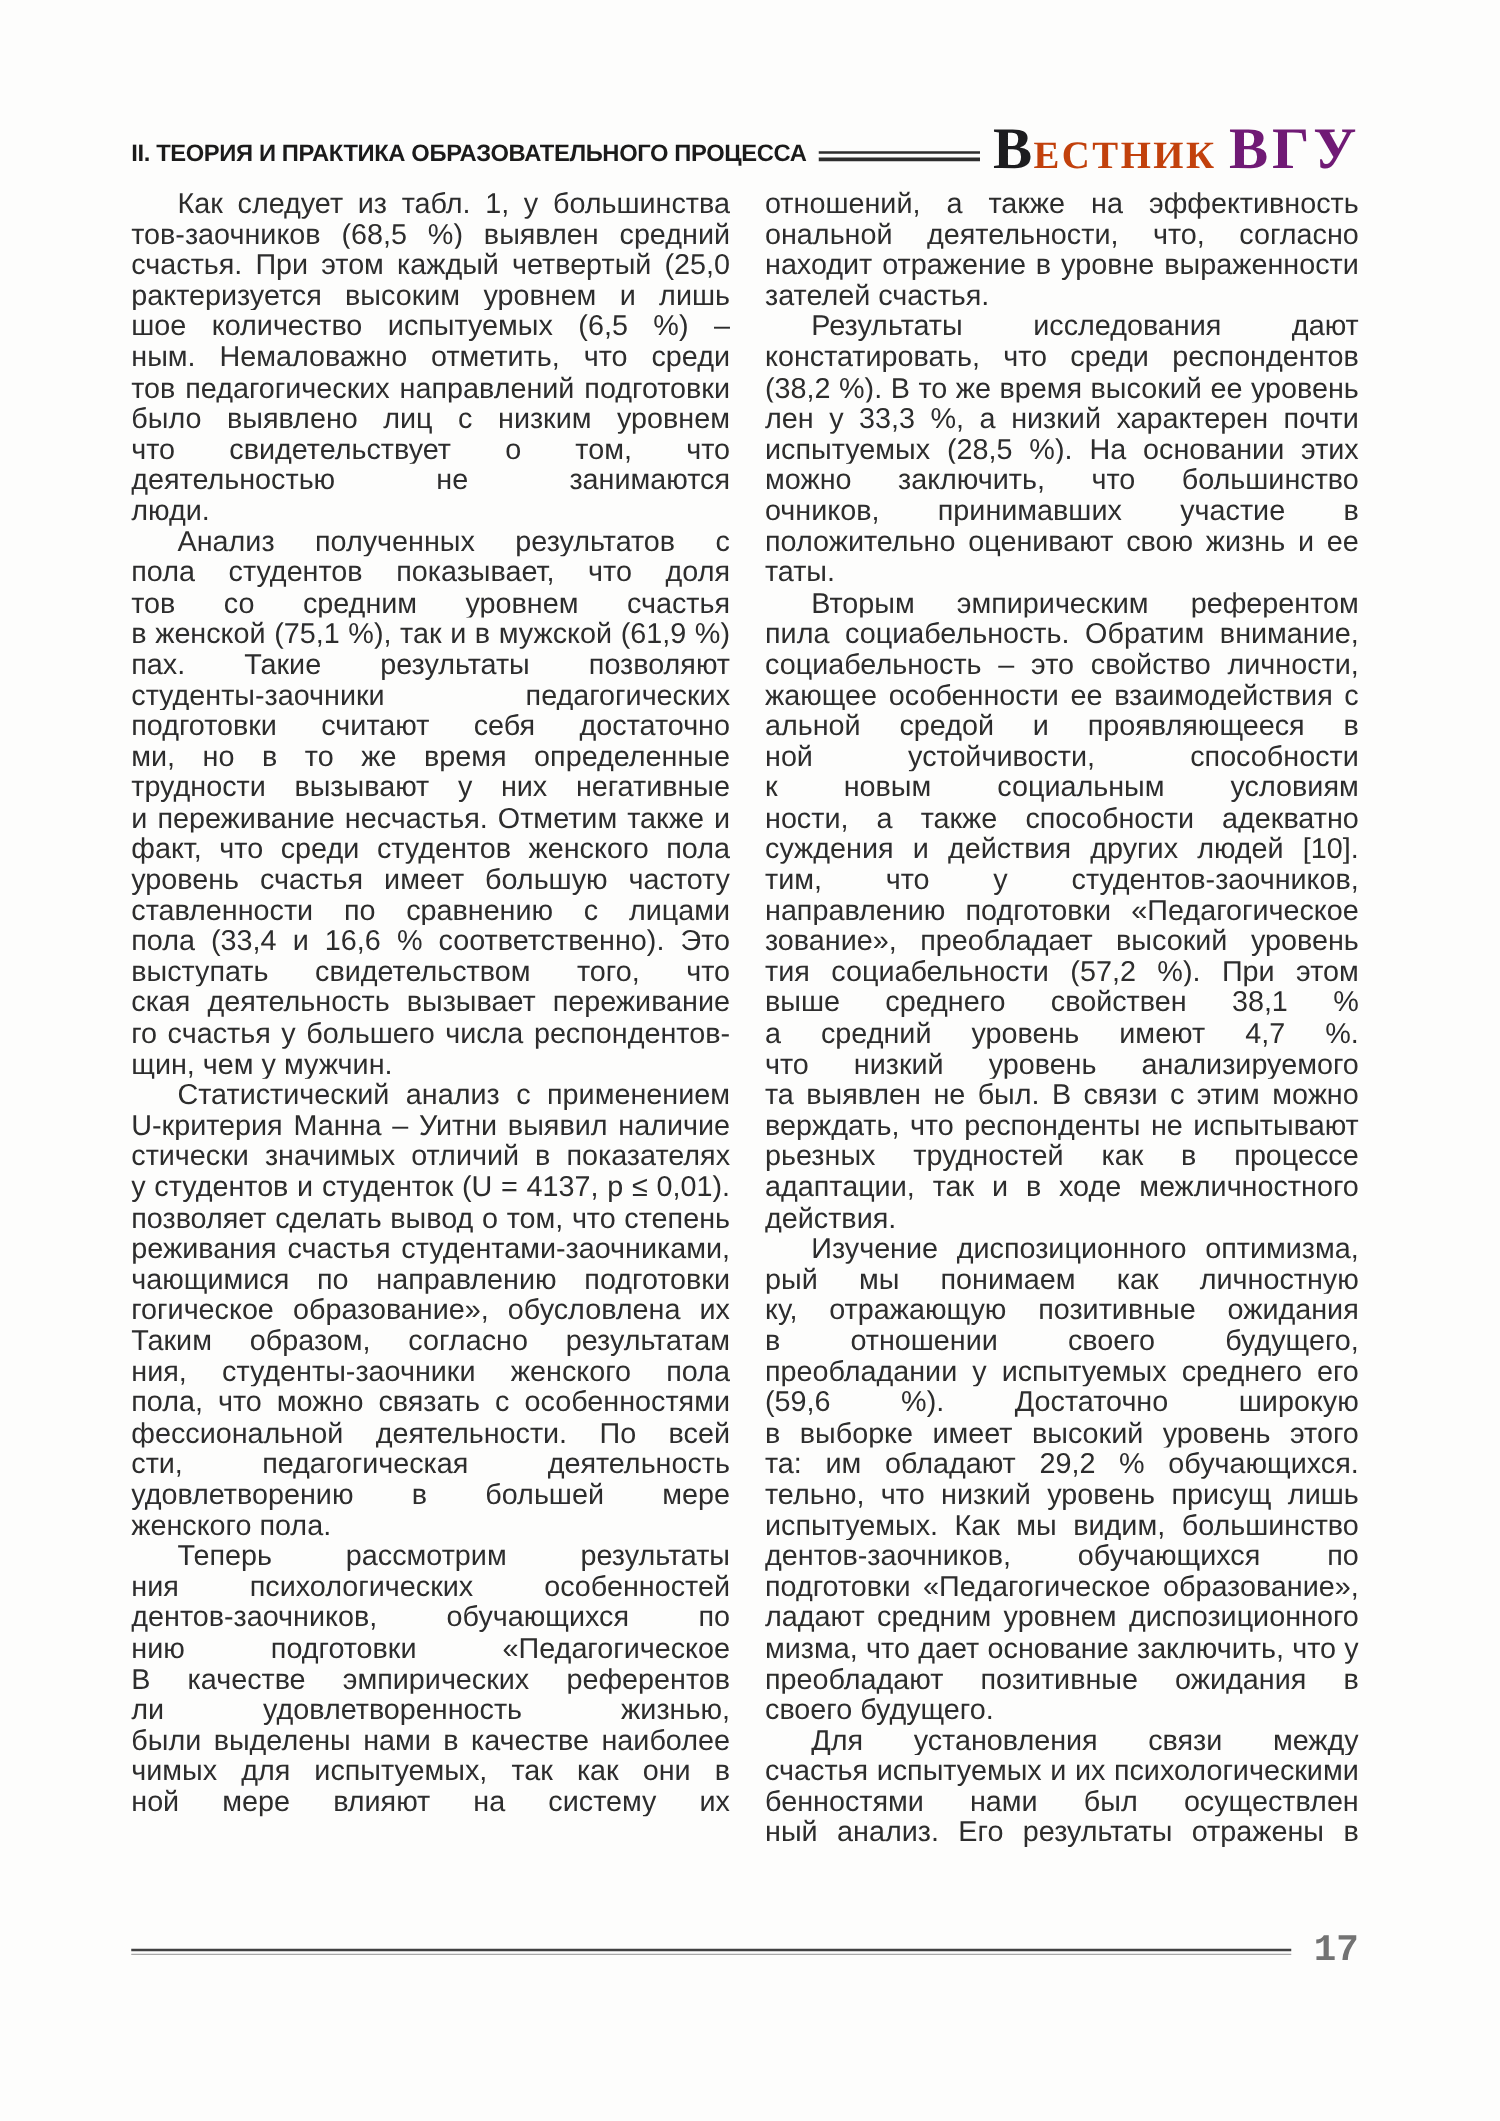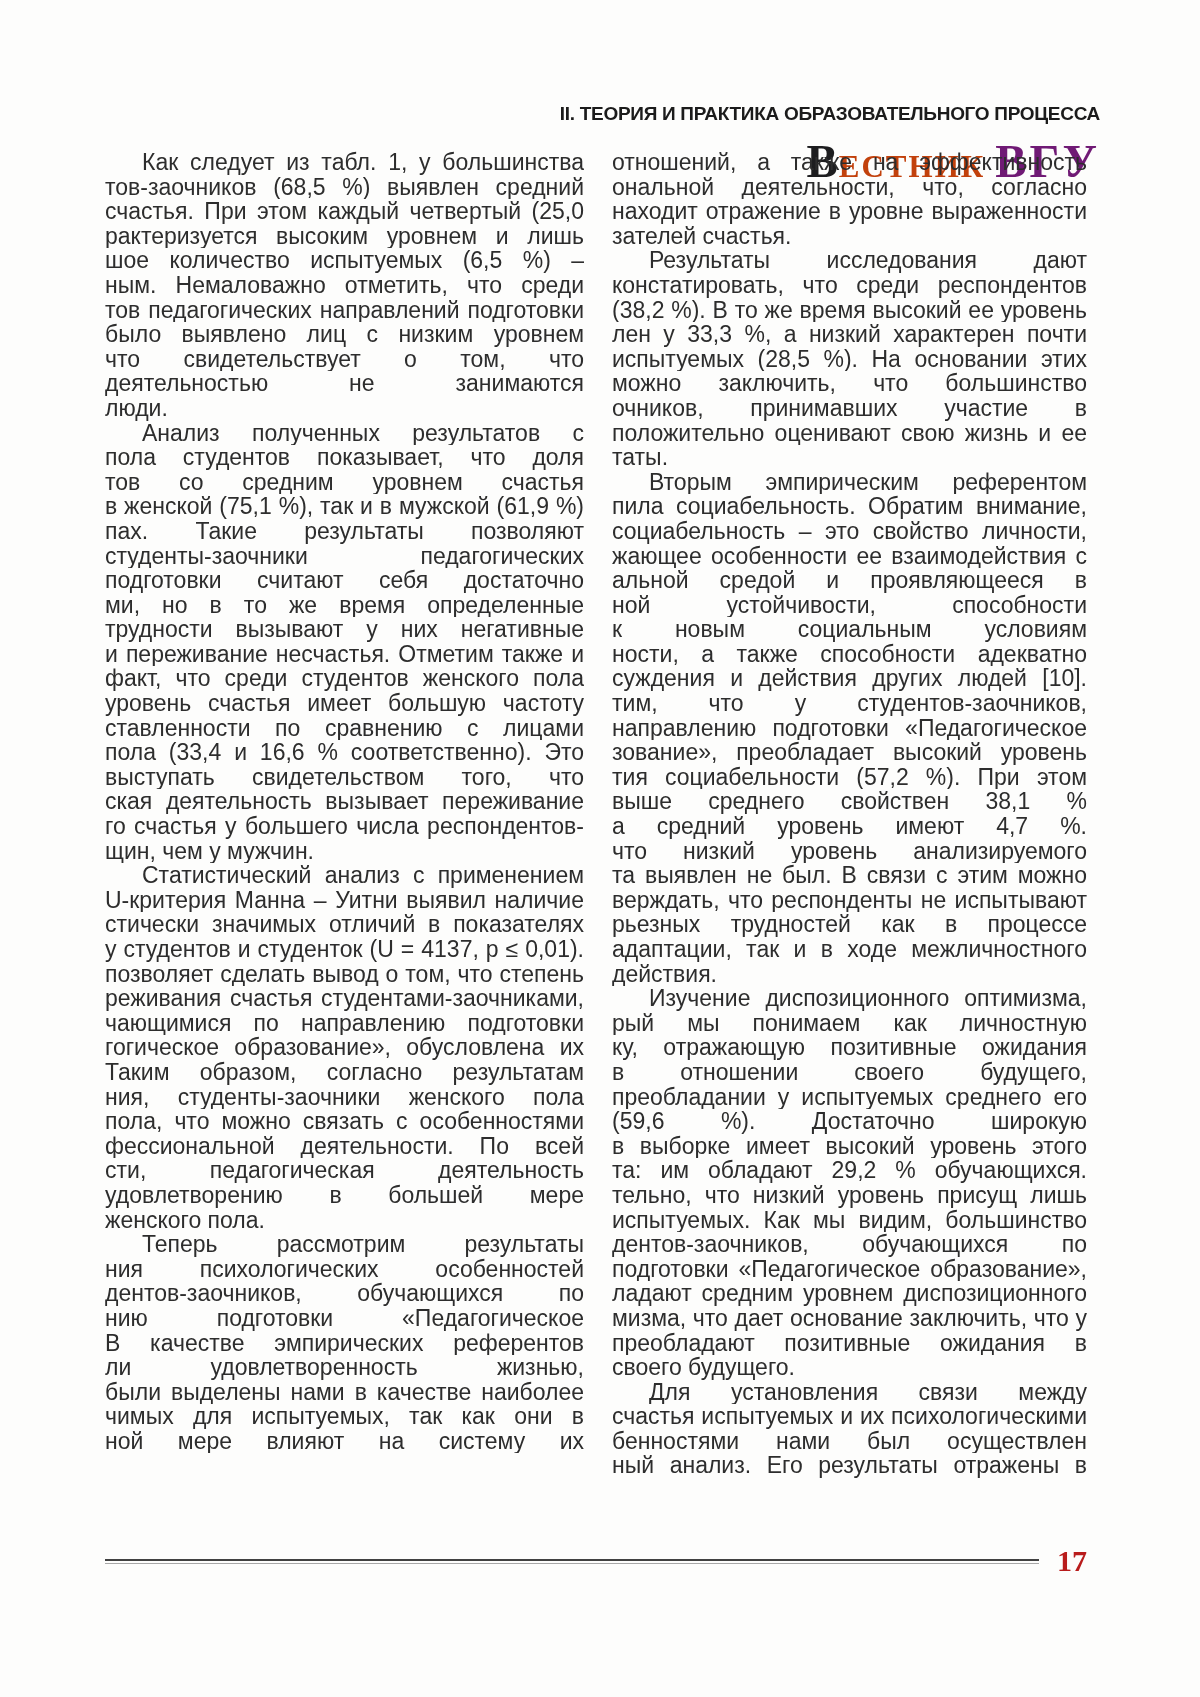--- a/index.html
+++ b/index.html
@@ -10,25 +10,24 @@
     background: #fdfdfc;
     overflow: hidden;
     font-family: "Liberation Sans", sans-serif;
     color: #2d2d2d;
   }
 
   
   .header {
     position: absolute;
     left: 105px;
-    right: 100px;
+    right: 112px;
     top: 96px;
     display: flex;
-    align-items: flex-end;
-    flex-direction: column;
+    align-items: center;
   }
   .running-title {
     font-size: 19px;
     font-weight: 700;
     letter-spacing: -0.3px;
     color: #1b1b1b;
     white-space: nowrap;
     line-height: 1;
     padding-top: 8px;
   }
@@ -97,24 +96,24 @@
     align-items: center;
   }
   .footer-rule {
     flex: 1;
     height: 2px;
     border-top: 2px solid #414141;
     border-bottom: 1px solid #a8a8a8;
     margin-right: 18px;
   }
   .page-number {
-    font-family: Liberation Serif, serif;
+    font-family: Liberation Mono, monospace;
     font-weight: 700;
     font-size: 30px;
-    color: #b91c1c;
+    color: #737373;
     line-height: 1;
   }
 </style>
 </head>
 <body>
 
 <div class="page">
 
   <header class="header">
     <div class="running-title">II. ТЕОРИЯ И ПРАКТИКА ОБРАЗОВАТЕЛЬНОГО ПРОЦЕССА</div>

